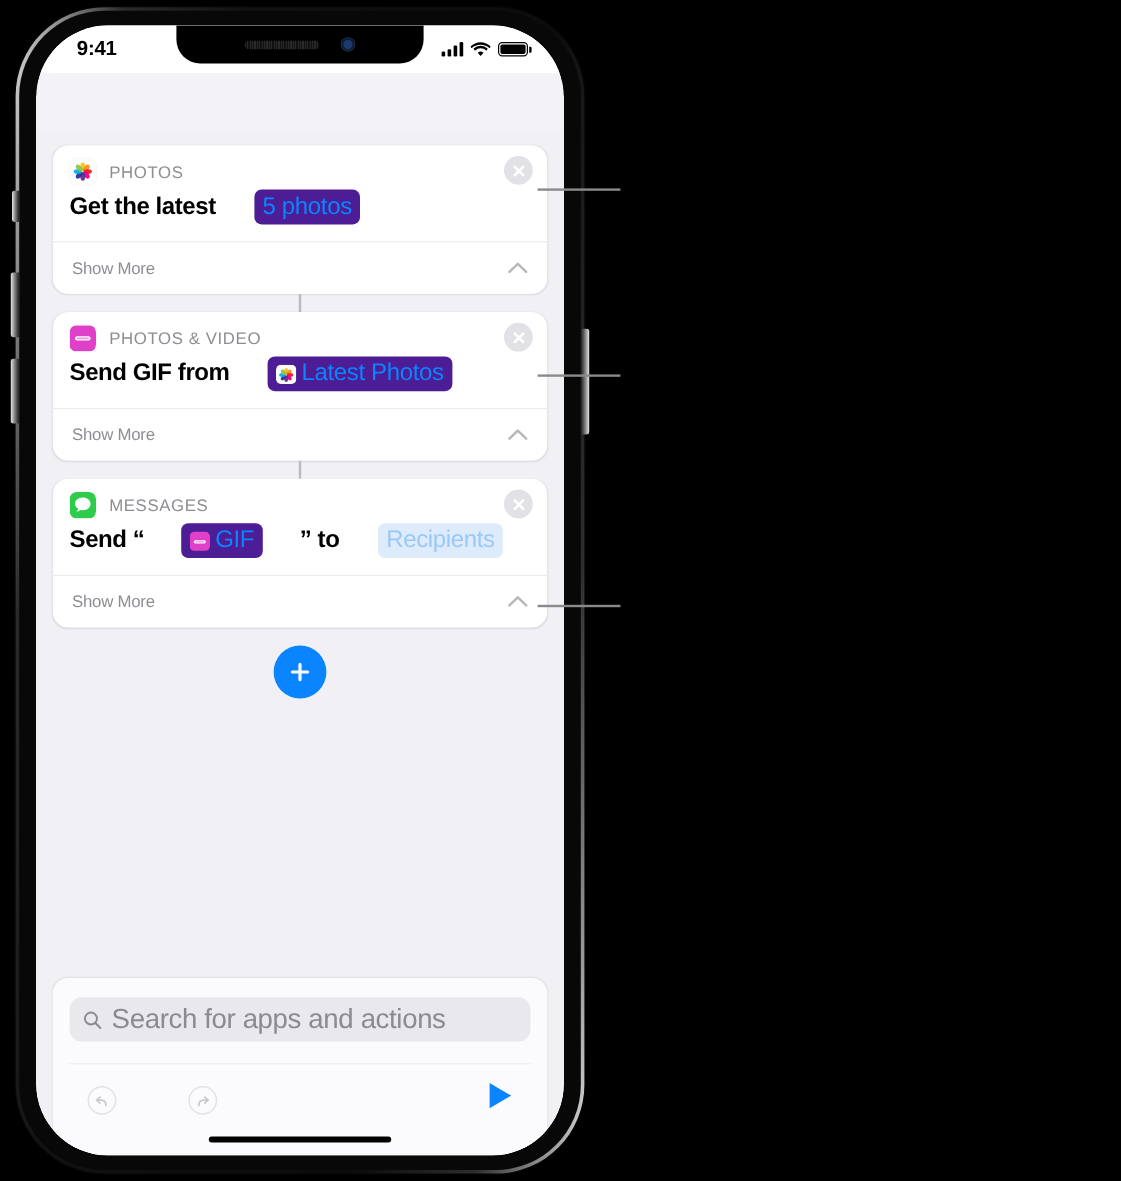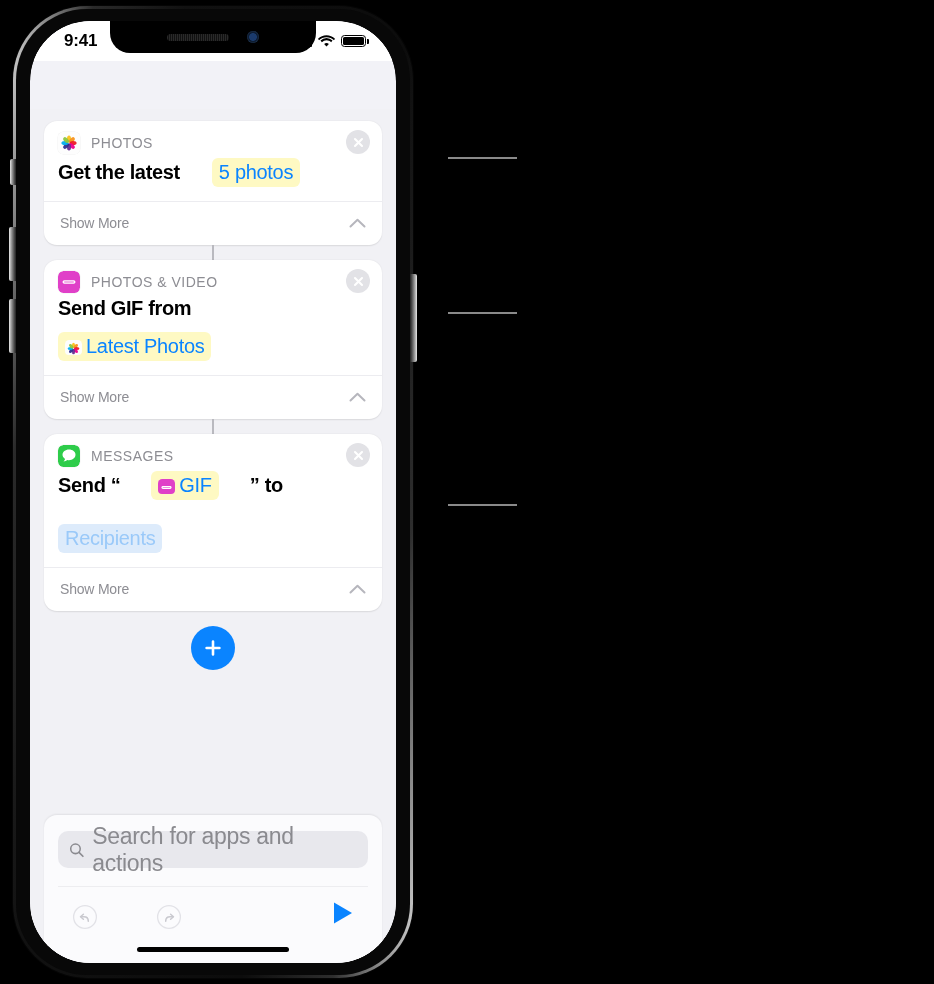--- a/index.html
+++ b/index.html
@@ -11,21 +11,21 @@
   }
 
   .stage { position: relative; width: 934px; height: 984px; background:#000; }
 
   
   .callout { position: absolute; height: 2px; background: #8a8a8a; z-index: 60; }
 
   
   .phone {
     position: absolute; left: 13px; top: 6px;
-    width: 400px; height: 972px;
+    width: 474px; height: 972px;
     border-radius: 74px;
     background: linear-gradient(100deg,#dedede 0%,#8d8d8d 6%,#2a2a2a 14%,#111 30%,#0c0c0c 70%,#2e2e2e 86%,#9a9a9a 95%,#e2e2e2 100%);
     padding: 3px;
     box-shadow: 0 0 0 1px #050505;
   }
   .phone-inner {
     position: relative; width: 100%; height: 100%;
     border-radius: 71px;
     background: #080808;
     padding: 12px 14px;
@@ -118,25 +118,25 @@
     width: 24px; height: 24px; border-radius: 50%;
     background: #e2e2e6; display: flex; align-items: center; justify-content: center;
   }
   .close-btn svg { display:block; }
 
   .card-body { padding: 2px 14px 14px 14px; display: flex; align-items: center;
     flex-wrap: wrap; gap: 12px; }
   .stmt { font-size: 20px; font-weight: 700; color: #000; letter-spacing: -0.35px; }
   .pill {
     display: inline-flex; align-items: center; gap: 4px;
-    background: #fef9c3; border-radius: 6px;
+    background: #4c1d95; border-radius: 6px;
     padding: 2px 7px; font-size: 20px; font-weight: 500;
     color: #0a84ff; letter-spacing: -0.3px; line-height: 1.25;
   }
-  .pill.placeholder { color: #9ac9f9; background:#ddebfb;margin-top:12px; }
+  .pill.placeholder { color: #9ac9f9; background:#ddebfb; }
   .pill .mini { width: 17px; height: 17px; border-radius: 4px; flex:0 0 auto;
     position: relative; overflow: hidden; }
 
   .sep { height: 1px; background: #ececf0; margin: 0 0px; }
   .show-more {
     display:flex; align-items:center; justify-content: space-between;
     padding: 13px 16px 14px 16px;
   }
   .show-more span { font-size: 14px; color: #8d8d93; letter-spacing: -0.2px; }
 

